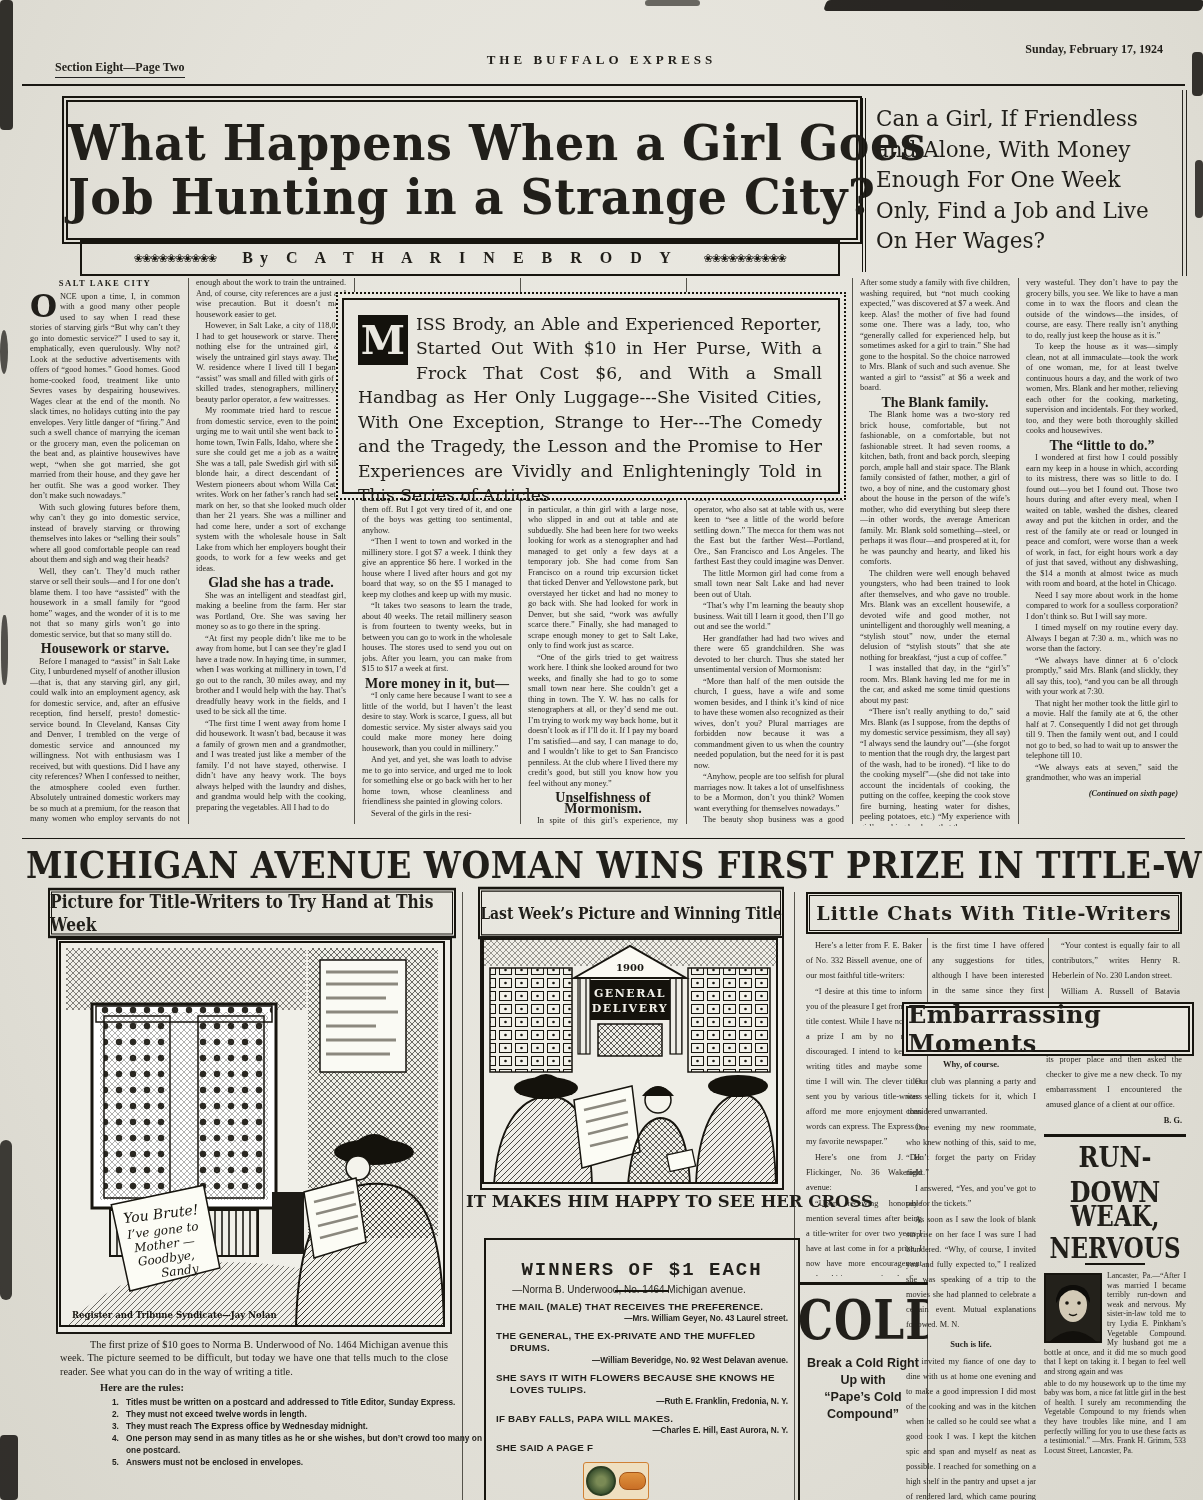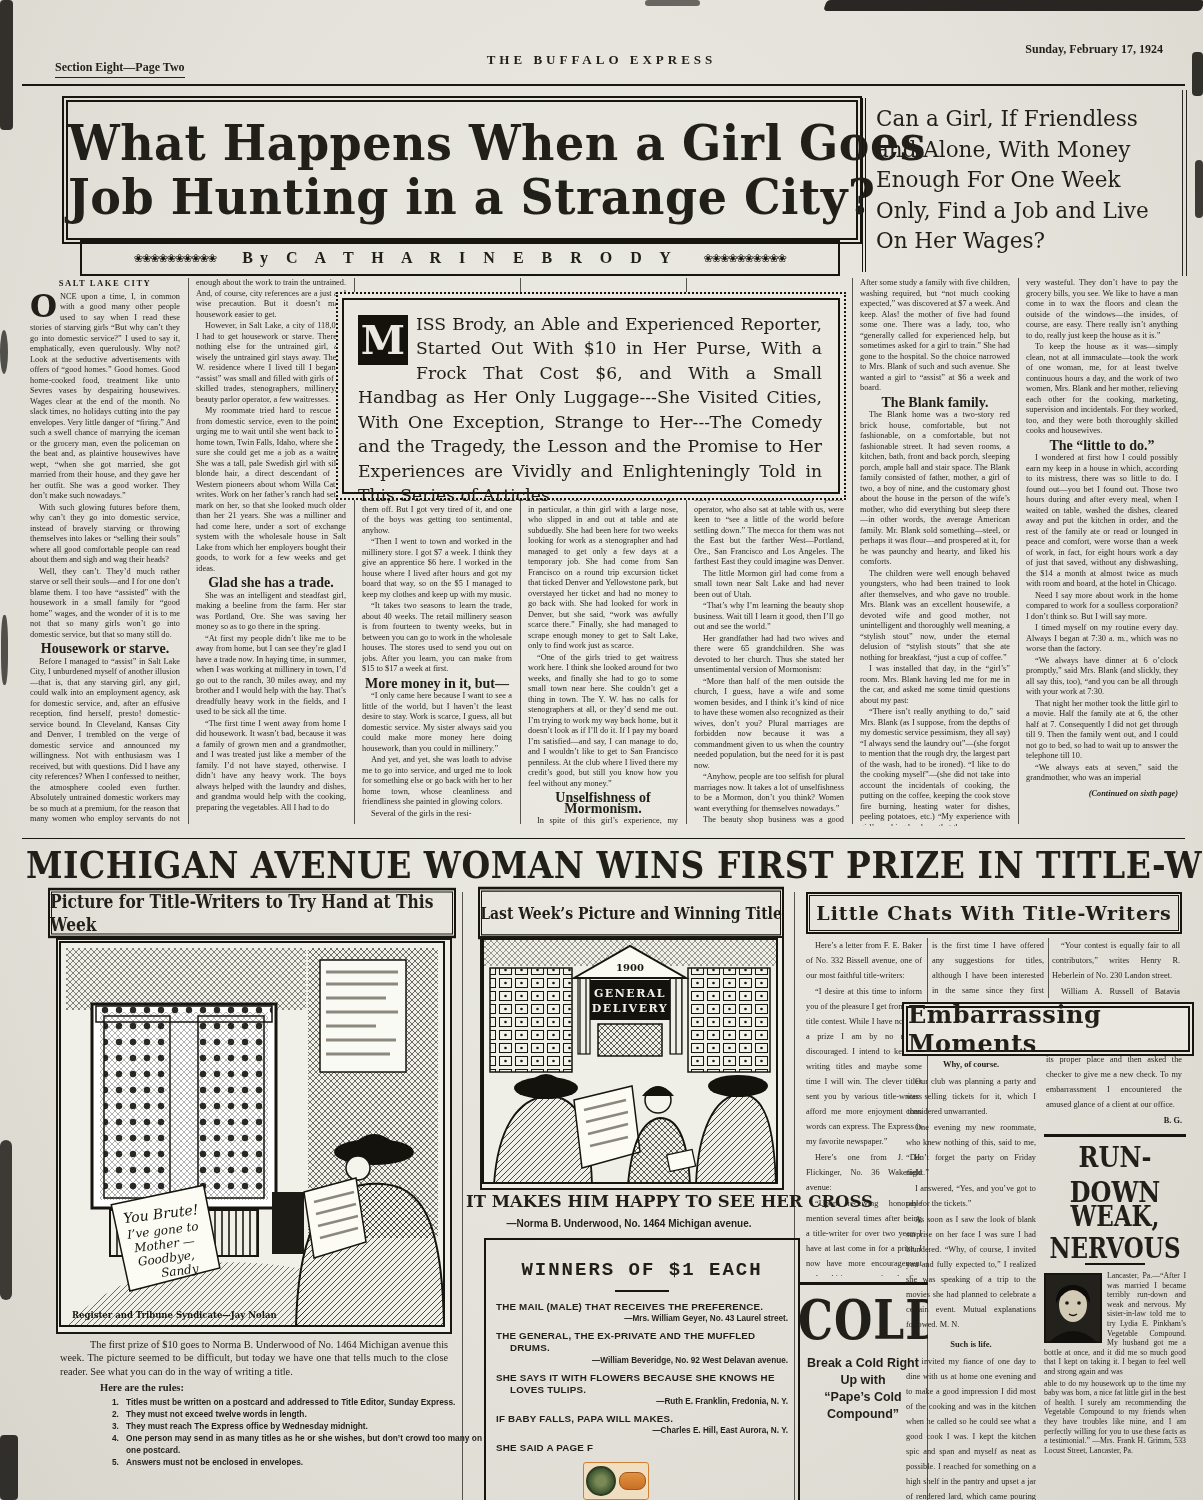--- a/index.html
+++ b/index.html
@@ -54,22 +54,22 @@
   .cartoon-frame{position:absolute;border:2px solid #1a1813;background:#efeee8;}
   .lp-caption{position:absolute;left:60px;top:1338px;width:388px;font-size:10.3px;line-height:1.3;text-align:justify;}
   .lp-caption .ti{text-indent:30px;}
   .rules-intro{font-weight:bold;font-size:10.5px;margin:3px 0 2px 40px;}
   .rules{margin-left:52px;width:370px;font-family:"Liberation Sans","DejaVu Sans",sans-serif;font-size:8.3px;font-weight:bold;line-height:1.35;}
   .rule{display:flex;margin-bottom:1px;}
   .rule .rn{width:14px;flex:none;}
   
   .mp-captitle{position:absolute;left:466px;top:1192px;width:326px;text-align:center;
     font-family:"DejaVu Serif",serif;font-weight:bold;font-size:16.5px;white-space:nowrap;}
-  .mp-capcredit{position:absolute;left:470px;top:1218px;width:318px;text-align:center;
-    font-family:"Liberation Sans","DejaVu Sans",sans-serif;font-weight:bold;font-size:10px;}
+  .mp-capcredit{position:absolute;left:470px;top:1284px;width:318px;text-align:center;
+    font-family:"Liberation Sans","DejaVu Sans",sans-serif;font-weight:normal;font-size:10px;}
   .winbox{position:absolute;left:484px;top:1238px;width:292px;height:262px;border:2px solid #17150f;overflow:hidden;padding:10px 10px 0;}
   .winbox h3{margin:9px;text-align:center;font-family:Liberation Mono, monospace;font-size:19px;letter-spacing:2px;}
   .windiv{width:54px;border-top:2px solid #17150f;margin:7px auto 9px;}
   .winner{margin-bottom:7px;font-family:"Liberation Sans","DejaVu Sans",sans-serif;}
   .winner .wt{font-weight:bold;font-size:9.8px;line-height:1.25;padding-left:14px;text-indent:-14px;letter-spacing:.2px;}
   .winner .wc{font-weight:bold;font-size:8.2px;text-align:right;margin-top:1px;}
   .winner .wc:empty{display:none;}
   
   .lcol{position:absolute;font-size:8.3px;line-height:15px;overflow:hidden;}
   .embox{position:absolute;left:902px;top:1002px;width:280px;height:42px;border:6px double #17150f;background:#e9e7df;

